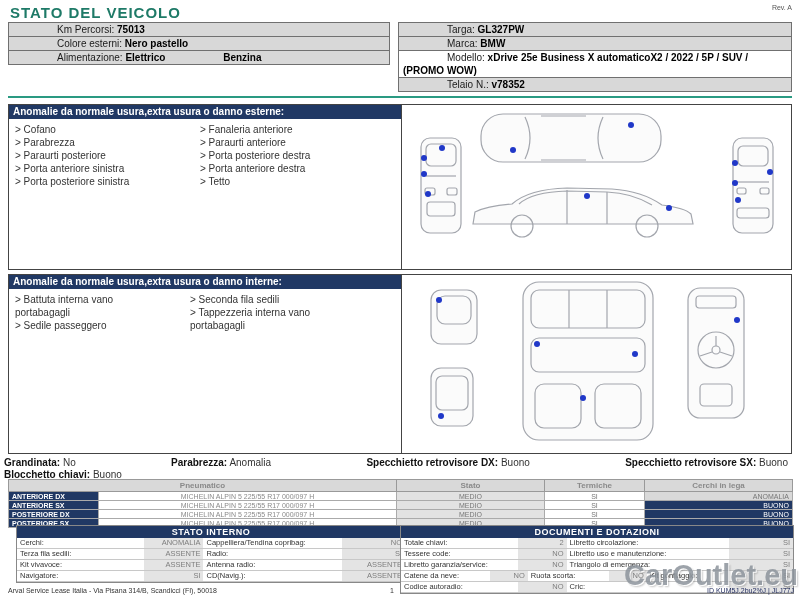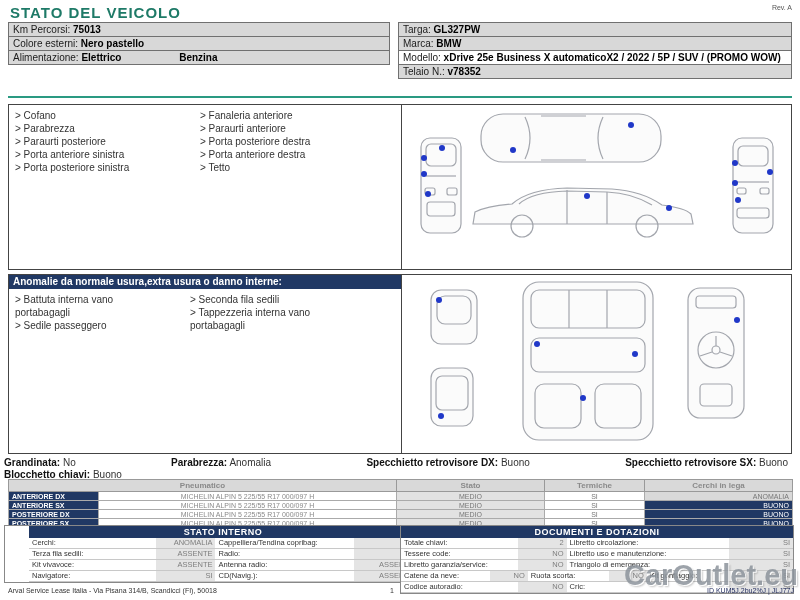--- a/index.html
+++ b/index.html
@@ -7,21 +7,21 @@
 
   .title { position:absolute; left:10px; top:4px; font-size:15px; font-weight:bold; color:#1e7a67; letter-spacing:1px; }
   .rev { position:absolute; right:8px; top:4px; font-size:7px; color:#555; }
 
   .info { position:absolute; top:22px; }
   .info-left { left:8px; width:382px; }
   .info-right { left:398px; width:394px; }
   .irow { background:#d8d8d8; border:1px solid #707070; border-top:none; font-size:10px; line-height:13px; min-height:13px; padding:0 4px; }
   .irow.first { border-top:1px solid #707070; }
   .irow.white { background:#ffffff; }
-  .ilabel { color:#1a1a1a; }
+  .ilabel { color:#1a1a1a;margin-left:44px; }
   .ivalue { font-weight:bold; color:#000; }
   .ivalue2 { font-weight:bold; color:#000; margin-left:55px; }
 
   .teal-rule { position:absolute; left:8px; top:96px; width:784px; height:2px; background:#2a9a82; }
 
   .anom-box { position:absolute; left:8px; width:782px; border:1px solid #444; background:#fff; }
   .anom-box.ext { top:104px; height:164px; }
   .anom-box.int { top:274px; height:178px; }
   .anom-left { position:absolute; left:0; top:0; width:392px; height:100%; }
   .anom-header { background:#203864; color:#fff; font-size:10px; font-weight:bold; height:14px; line-height:14px; padding-left:4px; }
@@ -42,21 +42,21 @@
   table.tires td { font-size:7px; height:8px; padding:0 3px; border:1px solid #aaa; }
   td.pos { background:#203864; color:#fff; font-weight:bold; }
   td.spec { color:#8a8a8a; text-align:center; }
   td.stato { background:#e2e2e2; color:#777; text-align:center; }
   td.term { color:#777; text-align:center; }
   td.cerchi { text-align:right; padding-right:8px; }
   td.cerchi.anomalia { background:#d9d9d9; color:#777; }
   td.cerchi.buono { background:#203864; color:#fff; }
 
   .btable { position:absolute; top:525px; border:1px solid #888; background:#fff; }
-  .btable.left { left:4px; width:388px;padding-left:24px; }
+  .btable.left { left:16px; width:388px; }
   .btable.right { left:400px; width:392px; }
   .bheader { background:#203864; color:#fff; font-size:9px; font-weight:bold; text-align:center; height:12px; line-height:12px; letter-spacing:0.5px; }
   .brow { display:flex; border-bottom:1px solid #c8c8c8; height:10px; line-height:10px; font-size:7.5px; }
   .blab { color:#333; padding-left:3px; white-space:nowrap; overflow:hidden; }
   .bval { color:#7e7e7e; background:#e4e4e4; text-align:right; padding-right:3px; white-space:nowrap; }
   .w-l1 { width:33%; } .w-v1 { width:15%; } .w-l2 { width:36%; } .w-v2 { width:16%; }
   .d-l1 { width:30%; } .d-v1 { width:12%; } .d-l2 { width:42%; } .d-v2 { width:16%; }
   .s6-l { width:22%; } .s6-v { width:9%; } .s6-l2 { width:20%; } .s6-l3 { width:22%; } .s6-v3 { width:14%; }
 
   .footer-left { position:absolute; left:8px; bottom:6px; font-size:7px; color:#333; }
@@ -110,20 +110,21 @@
     <div class="irow">
       <span class="ilabel">Telaio N.:</span>
       <span class="ivalue">v78352</span>
     </div>
   </div>
 
   <div class="teal-rule"></div>
 
   <div class="anom-box ext">
     <div class="anom-left">
+      <div class="anom-header">Anomalie da normale usura,extra usura o danno esterne:</div>
       <div class="anom-cols">
         <div class="anom-col">
           <div class="anom-item">&gt; Cofano</div>
           <div class="anom-item">&gt; Parabrezza</div>
           <div class="anom-item">&gt; Paraurti posteriore</div>
           <div class="anom-item">&gt; Porta anteriore sinistra</div>
           <div class="anom-item">&gt; Porta posteriore sinistra</div>
         </div>
         <div class="anom-col">
           <div class="anom-item">&gt; Fanaleria anteriore</div>

